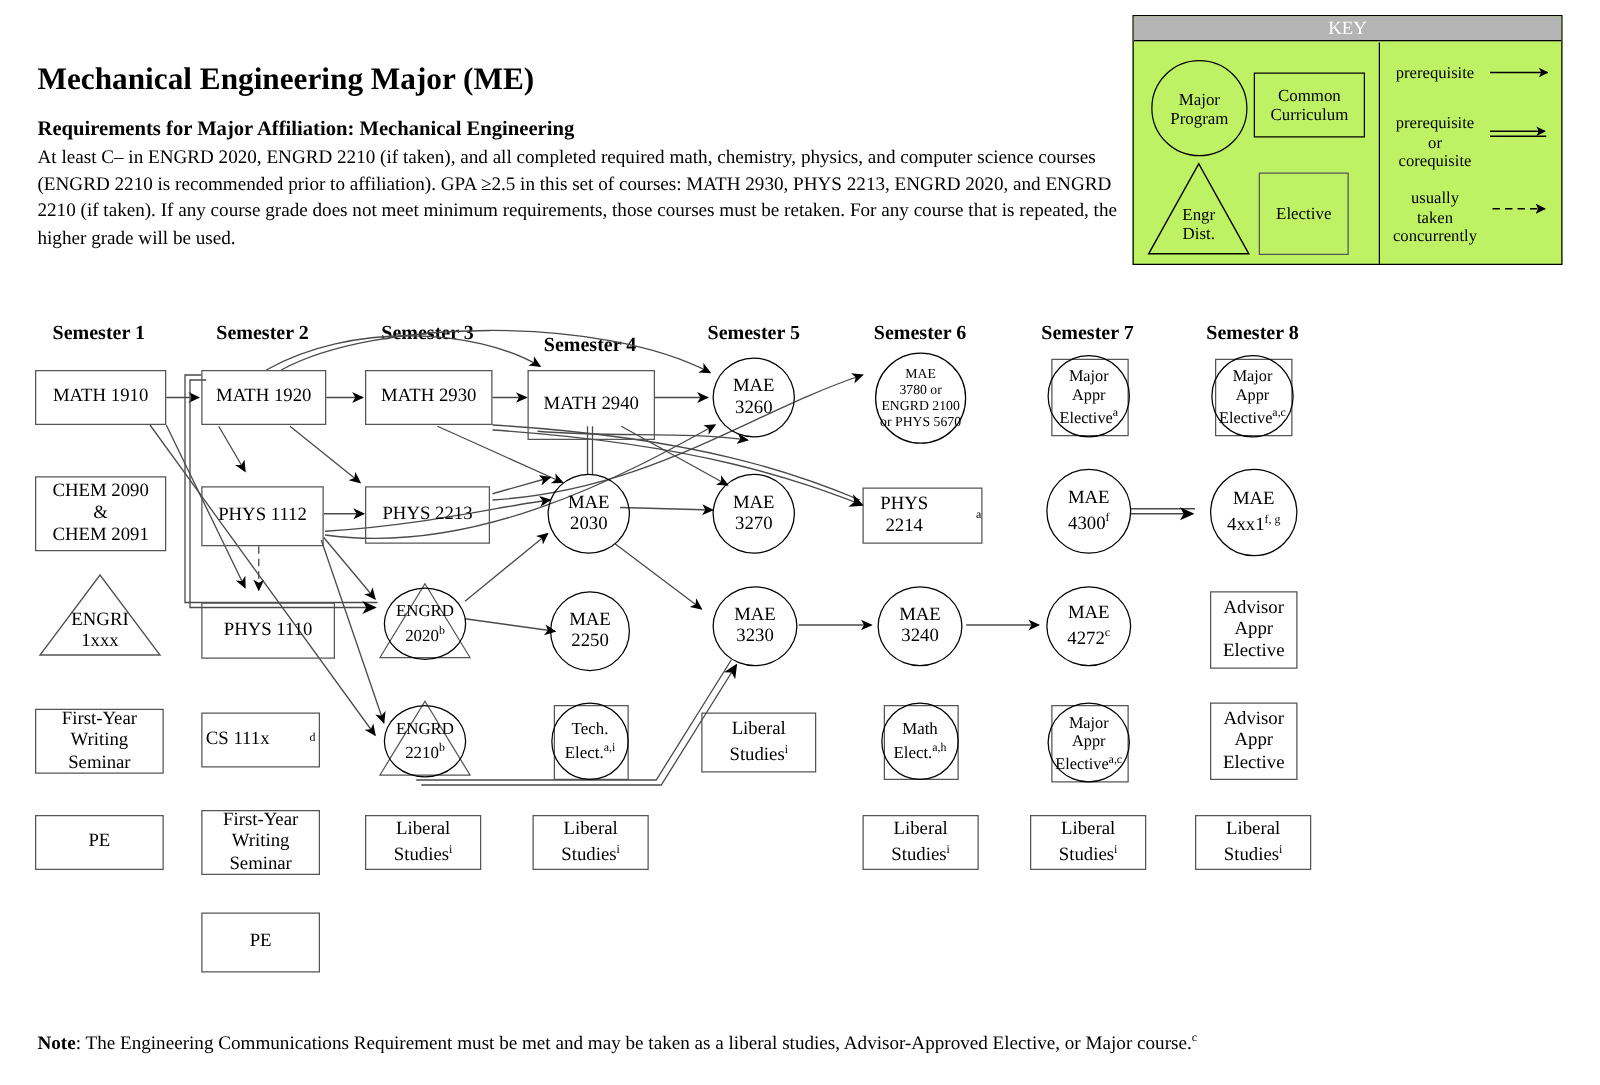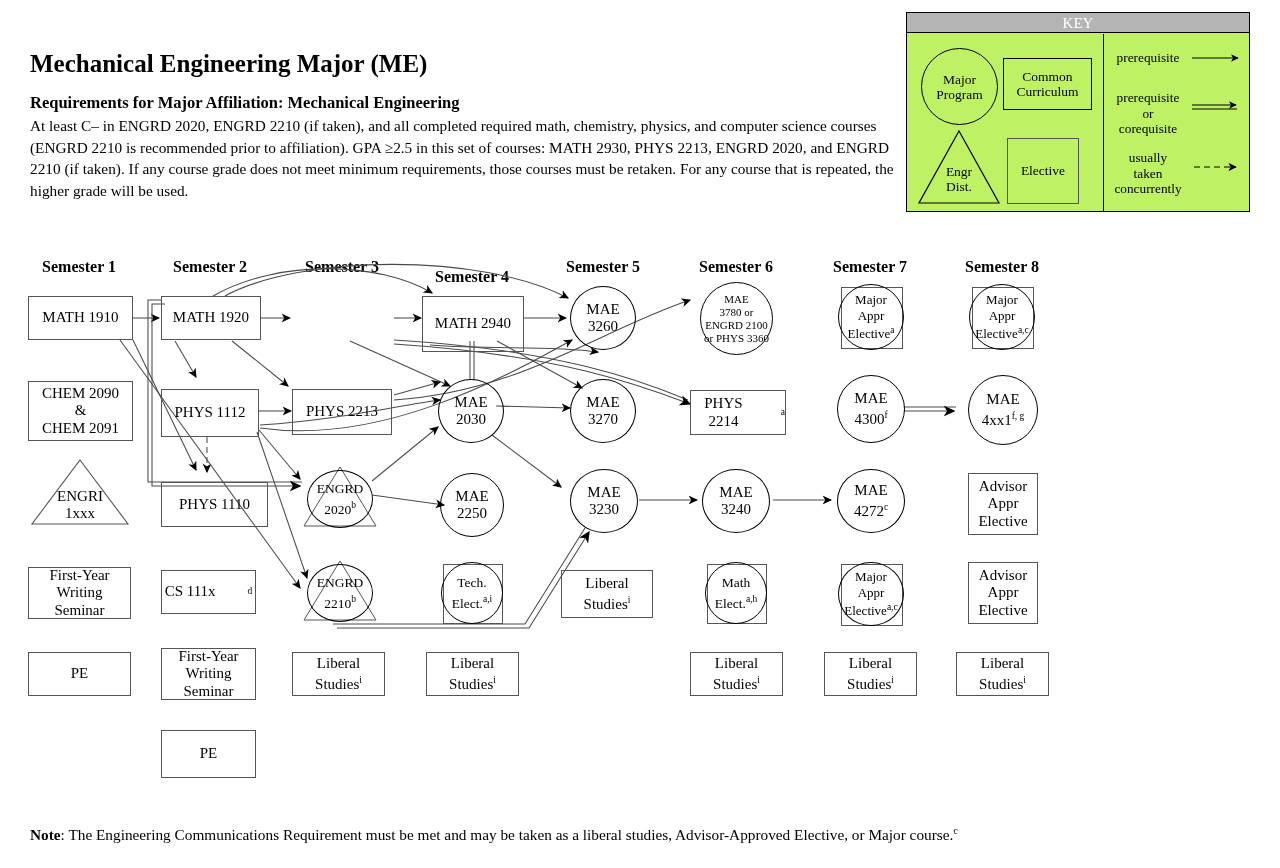--- a/index.html
+++ b/index.html
@@ -256,20 +256,23 @@
       <span>CS 111x</span>
         <sup>d</sup>
     </div>
     <div class="node n-rect" style="left:161px;top:648px;width:95px;height:52px;">
       <span style="white-space:pre-line"><div>First-Year</div><div>Writing</div><div>Seminar</div></span>
     </div>
     <div class="node n-rect" style="left:161px;top:730px;width:95px;height:48px;">
       <span>PE</span>
     </div>
 
+    <div class="node n-rect" style="left:292px;top:296px;width:102px;height:44px;">
+      <span>MATH 2930</span>
+    </div>
     <div class="node n-rect" style="left:292px;top:389px;width:100px;height:46px;">
       <span>PHYS 2213</span>
     </div>
     <svg class="tri-svg" style="left:302px;top:466px;width:76px;height:62px;" viewBox="0 0 76 62">
       <polygon points="38,1 74,60 2,60" fill="none" stroke="#555" stroke-width="1"></polygon>
     </svg>
     <div class="node n-circ" style="left:307px;top:470px;width:66px;height:58px;flex-direction:column;font-size:13.5px;line-height:16px;">
       <div><span><div>ENGRD</div><div>2020<sup>b</sup></div></span></div>
     </div>
     <div style="position:absolute;left:307px;top:498px;width:66px;text-align:center;font-size:13.5px;"></div>
@@ -307,21 +310,21 @@
       <span style="white-space:pre-line"><div>MAE</div><div>3270</div></span>
     </div>
     <div class="node n-circ" style="left:570px;top:469px;width:68px;height:64px;flex-direction:column;">
       <span style="white-space:pre-line"><div>MAE</div><div>3230</div></span>
     </div>
     <div class="node n-rect" style="left:561px;top:570px;width:92px;height:48px;flex-direction:column;">
       <span style="white-space:pre-line"><div>Liberal</div><div>Studies<sup>i</sup></div></span>
     </div>
 
     <div class="node n-circ small" style="left:700px;top:282px;width:73px;height:73px;flex-direction:column;">
-      <span style="white-space:pre-line"><div>MAE</div><div>3780 or</div><div>ENGRD 2100</div><div>or PHYS 3360</div></span>
+      <span style="white-space:pre-line"><div>MAE</div><div>3780 or</div><div>ENGRD 2100</div><div>or PHYS 5670</div></span>
     </div>
     <div class="node n-rect" style="left:690px;top:390px;width:96px;height:45px;gap:25px;">
       <span>PHYS 2214</span>
         <sup>a</sup>
     </div>
     <div class="node n-circ" style="left:702px;top:469px;width:68px;height:64px;flex-direction:column;">
       <span style="white-space:pre-line"><div>MAE</div><div>3240</div></span>
     </div>
     <div style="position:absolute;left:707px;top:564px;width:58px;height:58px;border:1px solid #555;"></div>
     <div class="node n-circ" style="left:705px;top:562px;width:62px;height:62px;flex-direction:column;font-size:13.5px;line-height:16px;">

